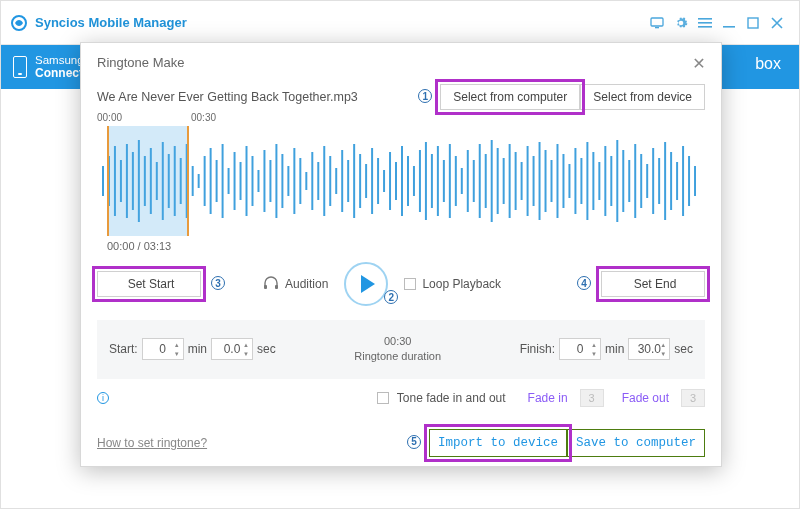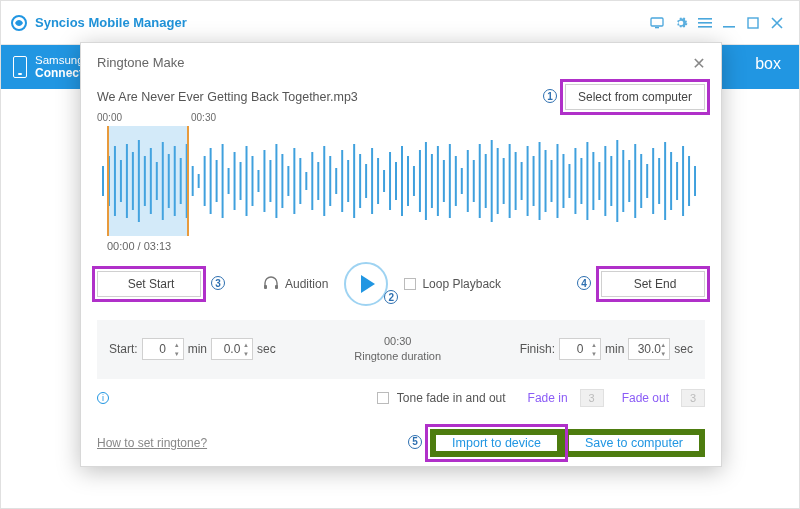--- a/index.html
+++ b/index.html
@@ -47,21 +47,21 @@
   .duration-center { flex:1; text-align:center; font-size:11px; color:#666; line-height:1.4; }
 
   .recommend-row { display:flex; align-items:center; padding:6px 16px; font-size:12px; color:#555; gap:8px; }
   .info-ico { width:12px; height:12px; border-radius:50%; border:1.2px solid #2196e2; color:#2196e2; font-size:9px; display:inline-flex; align-items:center; justify-content:center; }
   .rec-spacer { flex:1; }
   .muted { color:#8b5cf6; }
   .pill { width:24px; height:18px; background:#f0f0f0; border:1px solid #e0e0e0; display:inline-flex; align-items:center; justify-content:center; font-size:11px; color:#bbb; margin-left:4px; }
 
   .footer-row { display:flex; align-items:center; padding:16px 16px 0 16px; font-size:12px; }
   .link { color:#888; text-decoration:underline; cursor:pointer; }
-  .btn-blue { border:6px solid #4d7c0f; color:#2196e2; background:#fff; height:28px; padding:0 16px; font-size:12.5px; display:inline-flex; align-items:center; cursor:pointer; }
+  .btn-blue { border:1px solid #4d7c0f; color:#2196e2; background:#fff; height:28px; padding:0 8px; font-size:12.5px; display:inline-flex; align-items:center; cursor:pointer;font-family:Liberation Mono, monospace; }
 </style>
 </head>
 <body>
 
 <div class="app-window">
 
   <div class="titlebar">
     <span class="logo">
       <svg width="16" height="16" viewBox="0 0 16 16">
           <circle cx="8" cy="8" r="7" fill="none" stroke="#2196e2" stroke-width="2"></circle>
@@ -119,20 +119,21 @@
   <div class="modal">
     <div class="modal-title">Ringtone Make</div>
     <div class="modal-close">✕</div>
 
     <div class="row-file">
       <div class="filename">We Are Never Ever Getting Back Together.mp3</div>
       <span style="position:relative; display:inline-flex;">
         <span class="circ-num" style="left:-22px; top:5px;">1</span>
         <button class="btn highlight-pp">Select from computer</button>
       </span>
+      <button class="btn">Select from device</button>
     </div>
 
     <div class="wave-wrap">
       <span class="wave-label-left">00:00</span>
       <span class="wave-label-right">00:30</span>
       <div class="selection"></div>
       <svg class="wave-svg" viewBox="0 0 610 110" preserveAspectRatio="none">
         <g stroke="#3fa0dd" stroke-width="2">
 
           <line x1="6" y1="40" x2="6" y2="70"></line>

